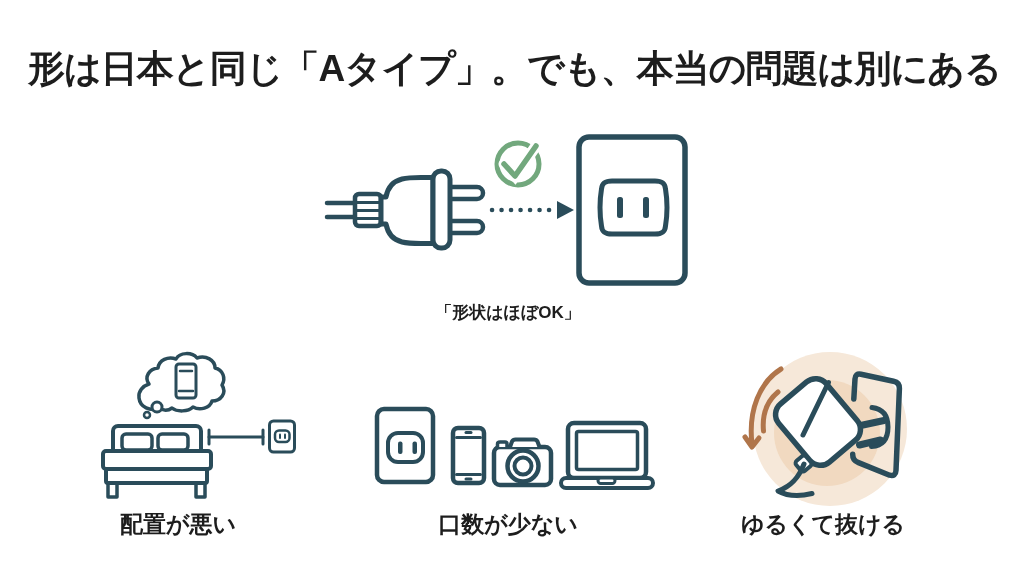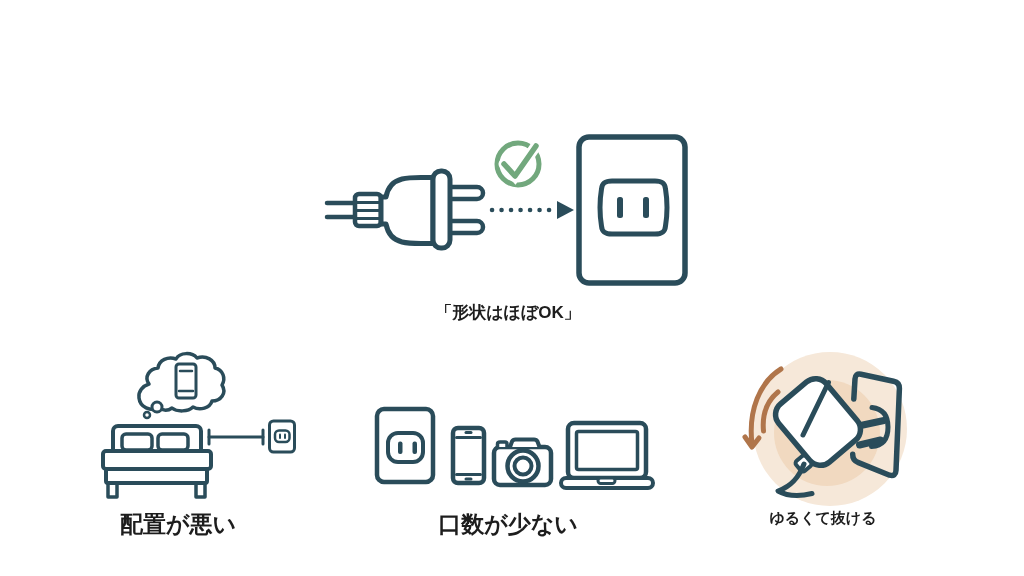--- a/index.html
+++ b/index.html
@@ -23,35 +23,36 @@
     font-size:37px;font-weight:bold;color:var(--text);
     white-space:nowrap;letter-spacing:-1px;
   }
   .caption{
     position:absolute;transform:translateX(-50%);
     font-weight:bold;color:var(--text);white-space:nowrap;
   }
   .caption.hero{left:508px;top:301px;font-size:17px;}
   .caption.item1{left:178px;top:509px;font-size:23px;}
   .caption.item2{left:508px;top:509px;font-size:23px;}
-  .caption.item3{left:823px;top:509px;font-size:15px;}
+  .caption.item3{left:823px;top:509px;font-size:23px;}
 
   
   .sh{fill:#fff;stroke:var(--ink);stroke-linejoin:round;stroke-linecap:round;}
   .ln{fill:none;stroke:var(--ink);stroke-linecap:round;stroke-linejoin:round;}
   .fl{fill:var(--ink);stroke:none;}
   .gr{fill:none;stroke:var(--green);stroke-linecap:round;stroke-linejoin:round;}
   .br{fill:none;stroke:var(--brown);stroke-linecap:round;stroke-linejoin:round;}
   .wh{fill:none;stroke:#fff;stroke-linecap:round;}
 </style>
 </head>
 <body>
 
 <div class="stage">
 
+  <div class="title">形は日本と同じ「Aタイプ」。でも、本当の問題は別にある</div>
 
   <svg width="1024" height="576" viewBox="0 0 1024 576">
 
     <g>
       <g>
         <line class="ln" stroke-width="4.5" x1="327" y1="203" x2="356" y2="203"></line>
         <line class="ln" stroke-width="4.5" x1="327" y1="217" x2="356" y2="217"></line>
         <rect class="sh" stroke-width="4.5" x="355" y="194" width="26" height="32" rx="4"></rect>
         <line class="ln" stroke-width="3" x1="357" y1="202.5" x2="379" y2="202.5"></line>
         <line class="ln" stroke-width="3" x1="357" y1="210.5" x2="379" y2="210.5"></line>

